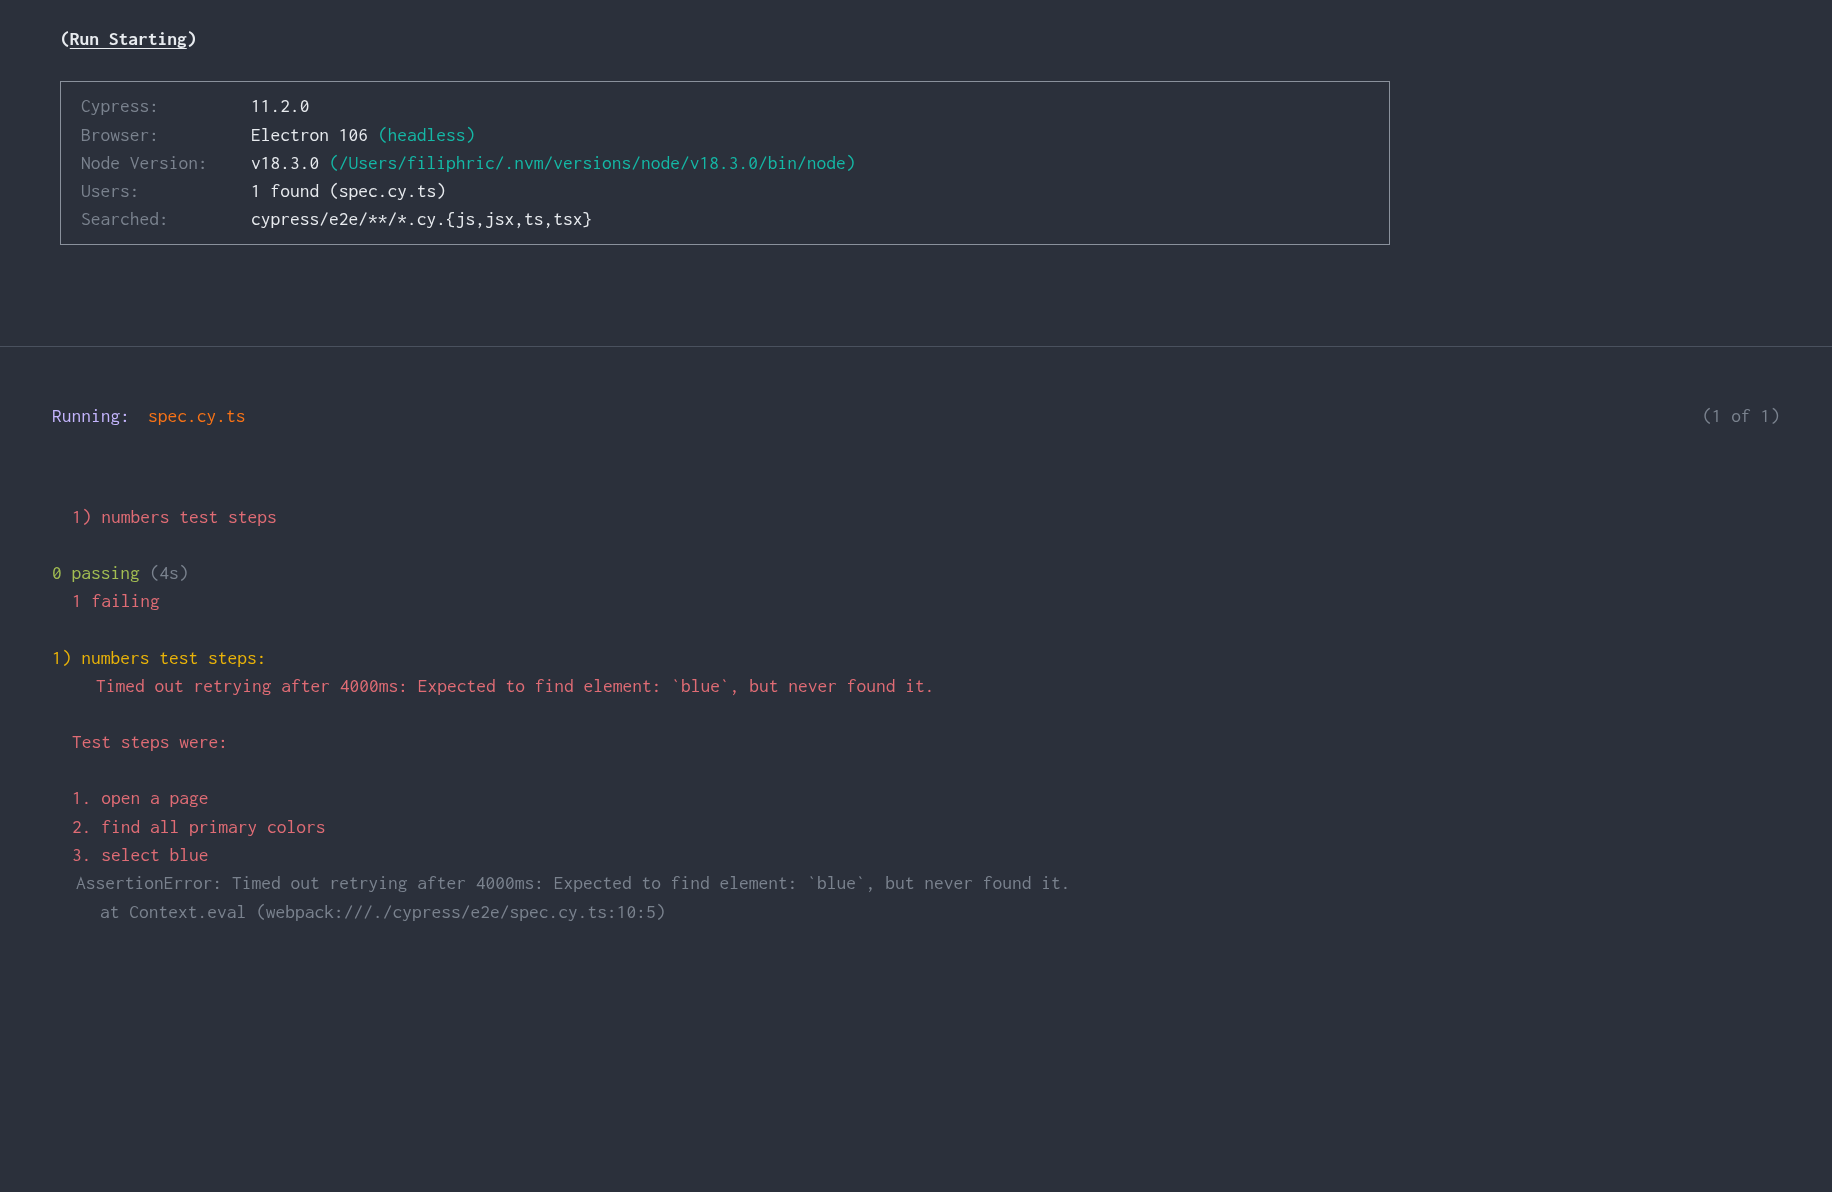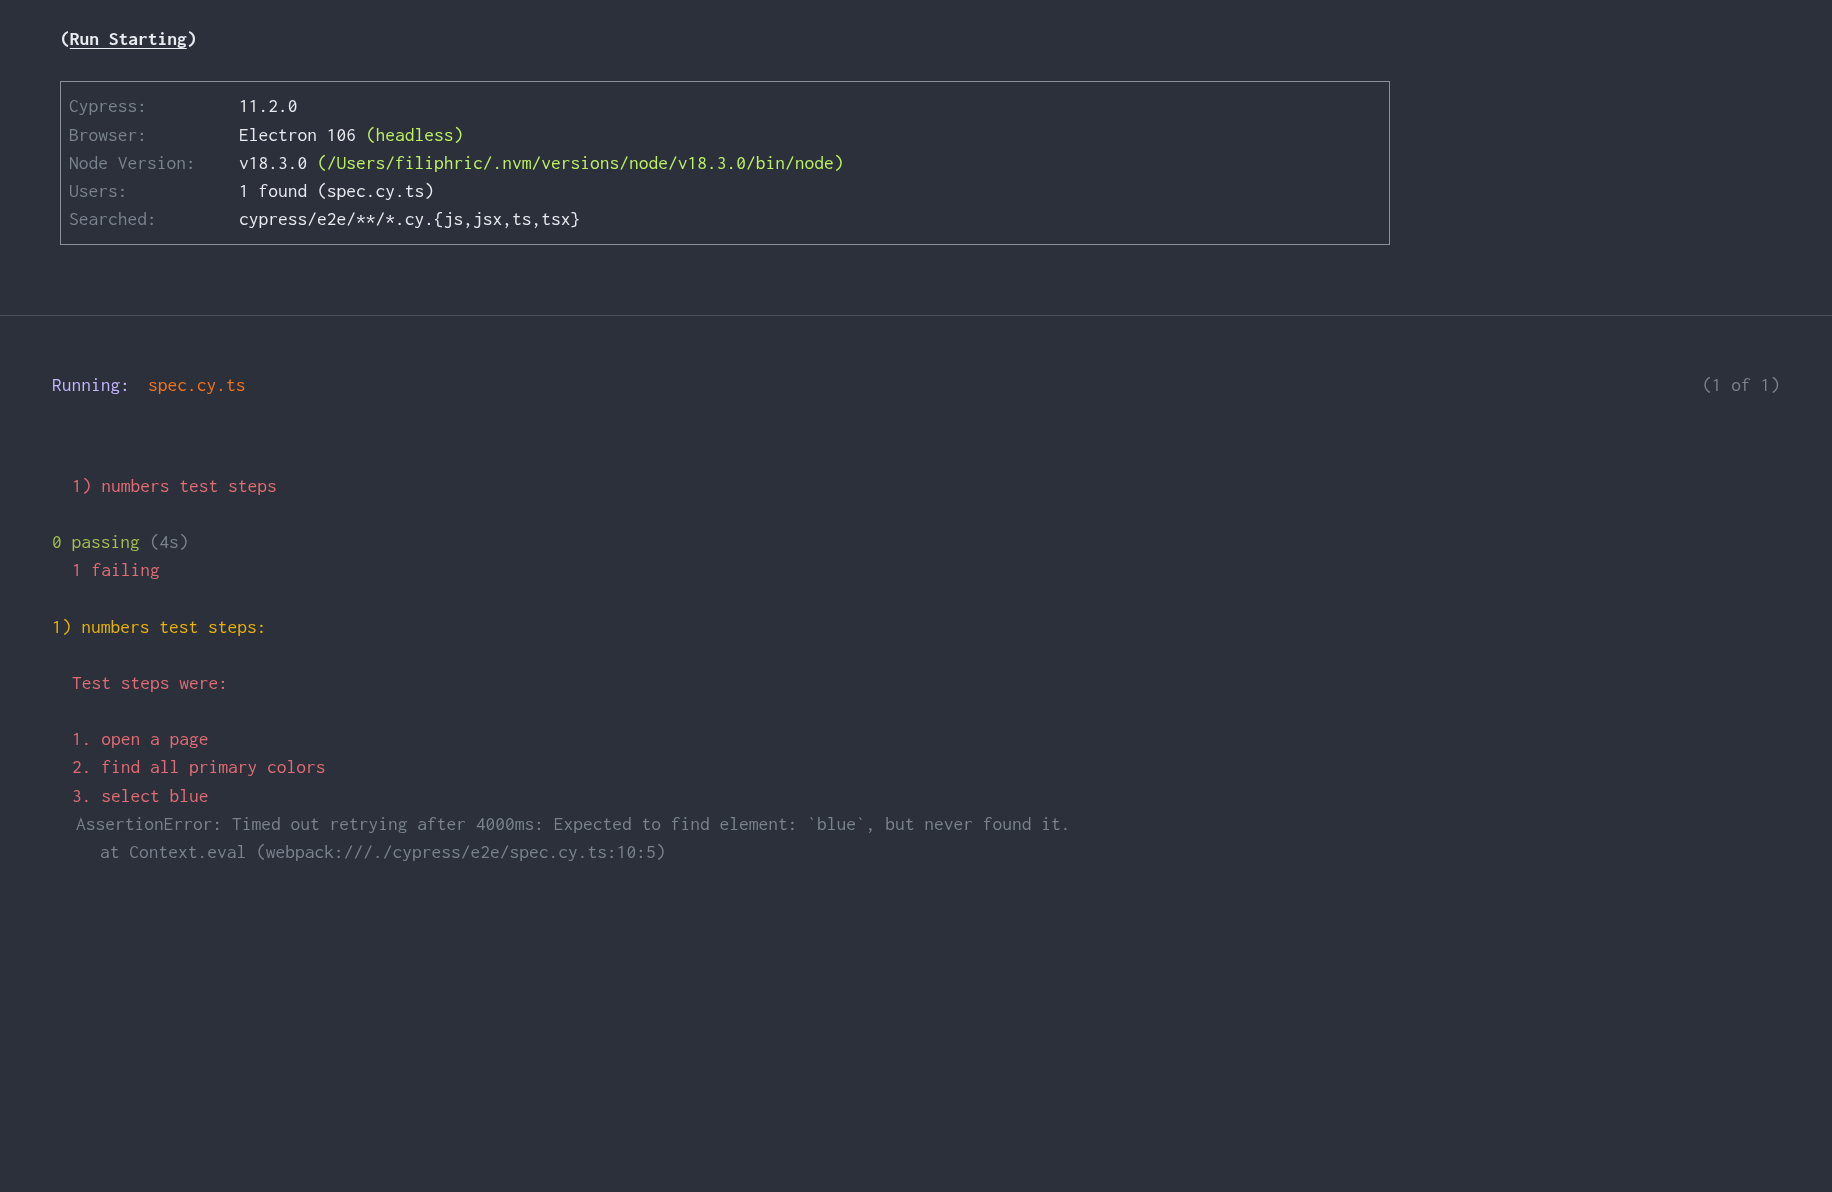--- a/index.html
+++ b/index.html
@@ -26,38 +26,38 @@
       margin-bottom: 28px;
       padding-left: 8px;
     }
     .header-title {
       text-decoration: underline;
       text-underline-offset: 3px;
       margin-top: 20px;
     }
     .info-box {
       border: 1px solid #8a919c;
-      padding: 10px 8px;
+      padding: 10px 20px;
       margin-left: 8px;
       margin-right: 390px;
-      margin-bottom: 70px;
+      margin-bottom: 101px;
     }
     .info-row {
       display: flex;
     }
     .info-label {
       color: #7a828e;
       width: 170px;
       flex-shrink: 0;
     }
     .info-value {
       color: #e8ebef;
     }
     .info-extra {
-      color: #bef264;
+      color: #14b8a6;
     }
     .divider {
       border: none;
       border-top: 1px solid #4a515e;
       margin-left: -52px;
       margin-right: -52px;
       margin-bottom: 55px;
     }
     .running-line {
       display: flex;
@@ -148,20 +148,21 @@
 
   <div class="test-results">
     <div class="red">1) numbers test steps</div>
     <div class="blank-line"></div>
     <div>
       <span class="green">0</span><span class="green"> passing </span><span class="gray">(4s)</span>
     </div>
     <div class="red">1 failing</div>
     <div class="blank-line"></div>
     <div class="white">1) numbers test steps:</div>
+    <div class="red indent-1 nowrap">Timed out retrying after 4000ms: Expected to find element: `blue`, but never found it.</div>
     <div class="blank-line"></div>
     <div class="red">Test steps were:</div>
     <div class="blank-line"></div>
     <div class="red">1. open a page</div>
     <div class="red">2. find all primary colors</div>
     <div class="red">3. select blue</div>
     <div class="gray indent-1 nowrap">AssertionError: Timed out retrying after 4000ms: Expected to find element: `blue`, but never found it.</div>
     <div class="gray indent-2 nowrap">at Context.eval (webpack:///./cypress/e2e/spec.cy.ts:10:5)</div>
   </div>
 

